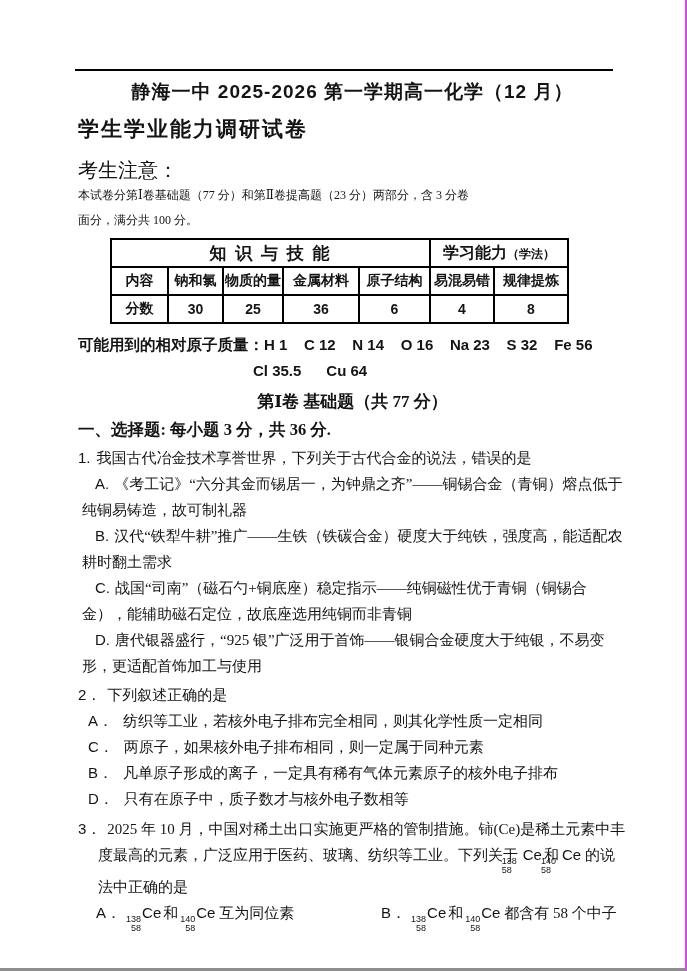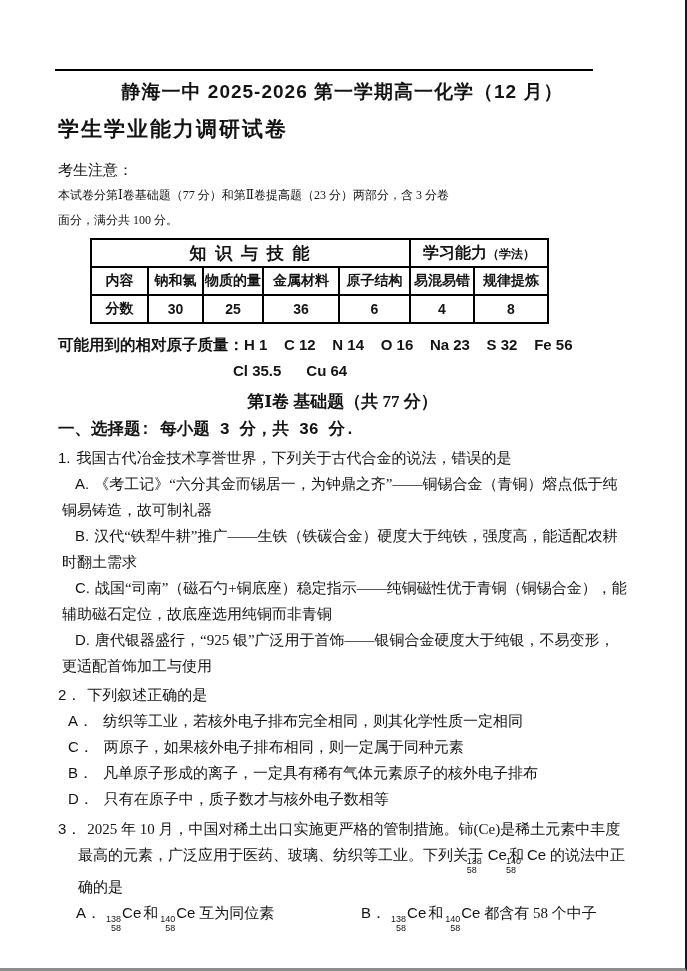--- a/index.html
+++ b/index.html
@@ -3,50 +3,50 @@
 <meta charset="utf-8">
 <style>
   html,body{margin:0;padding:0;}
   body{
     width:687px;height:971px;background:#ffffff;color:#141414;
     font-family:"Liberation Serif","DejaVu Serif",serif;
     position:relative;overflow:hidden;
   }
   .page{
     position:absolute;inset:0;box-sizing:border-box;
-    border-right:2px solid #0f172a;border-bottom:3px solid #8e8e8e;
-    padding:0 58px 0 58px;
+    border-right:2px solid #d946ef;border-bottom:3px solid #8e8e8e;
+    padding:0 58px 0 78px;
   }
   .top-rule{margin-top:69px;margin-left:-3px;width:538px;height:2px;background:#000;}
   .title1{
     margin:7px 0 0 0;text-align:center;font-family:"Liberation Sans","DejaVu Sans",sans-serif;
     font-weight:bold;font-size:19px;line-height:27px;letter-spacing:1px;
   }
   .title2{
     margin:9px 0 0 0;font-family:"Liberation Sans","DejaVu Sans",sans-serif;
     font-weight:bold;font-size:21px;line-height:29px;letter-spacing:2px;
   }
-  .notice-label{margin:15px 0 0 0;font-size:15px;line-height:25px;}
+  .notice-label{margin:15px 0 0 0;font-size:20px;line-height:25px;}
   .notice-line{margin:0;font-size:12px;line-height:25px;}
   table.score{
     border-collapse:collapse;margin:5px 0 0 32px;table-layout:fixed;width:457px;
     font-family:"Liberation Sans","DejaVu Sans",sans-serif;
   }
   table.score td{border:2px solid #000;text-align:center;padding:0;height:26px;font-weight:bold;}
   td.know{font-size:17px;letter-spacing:2px;}
   td.ability{font-size:16px;}
   .ability-sub{font-size:12px;font-weight:bold;}
   td.cell{font-size:14px;}
   .atomic1{margin:9px 0 0 0;font-size:16px;line-height:24px;}
   .atomic-label{font-family:"Liberation Sans","DejaVu Sans",sans-serif;font-weight:bold;font-size:15.5px;}
   .atomic-vals{font-family:"Liberation Sans","DejaVu Sans",sans-serif;font-weight:bold;font-size:15px;white-space:pre;}
   .atomic2{margin:2px 0 0 175px;font-size:15px;line-height:24px;
     font-family:"Liberation Sans","DejaVu Sans",sans-serif;font-weight:bold;white-space:pre;}
   .sec-title{margin:6px 0 0 0;text-align:center;font-size:17px;line-height:25px;font-weight:bold;}
-  .sec-sub{margin:3px 0 0 0;font-size:16.5px;line-height:25px;font-weight:bold;font-family:Liberation Mono, monospace;}
+  .sec-sub{margin:3px 0 0 0;font-size:16.5px;line-height:25px;font-weight:bold;}
   .q{font-size:15px;line-height:26px;}
   .q-stem{margin:3px 0 0 0;}
   .q-num{font-family:"Liberation Sans","DejaVu Sans",sans-serif;margin-right:6px;}
   .q1-opt{margin:0;text-indent:13px;padding-left:4px;}
   .opt-label{font-family:"Liberation Sans","DejaVu Sans",sans-serif;margin-right:5px;}
   .q2-opt{margin:0 0 0 10px;}
   .q2-opt .opt-label{margin-right:10px;}
   .q3-stem{margin:4px 0 0 0;padding-left:20px;text-indent:-20px;}
   .q3-opts{display:flex;margin:0 0 0 18px;gap:0;}
   .q3-opt-a{width:285px;}

